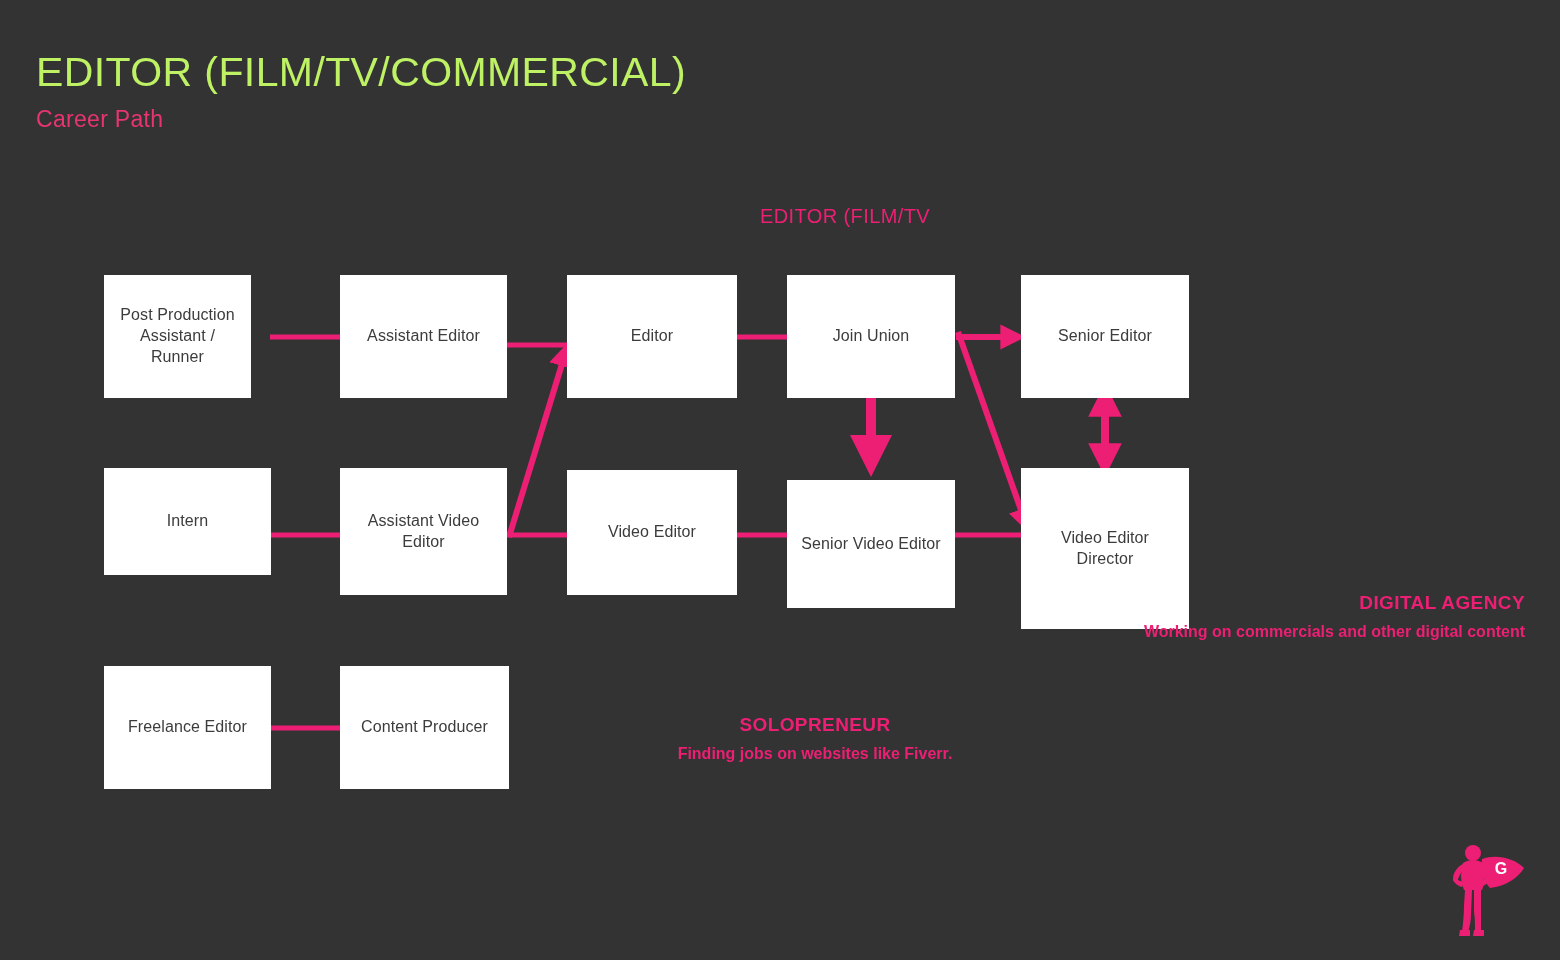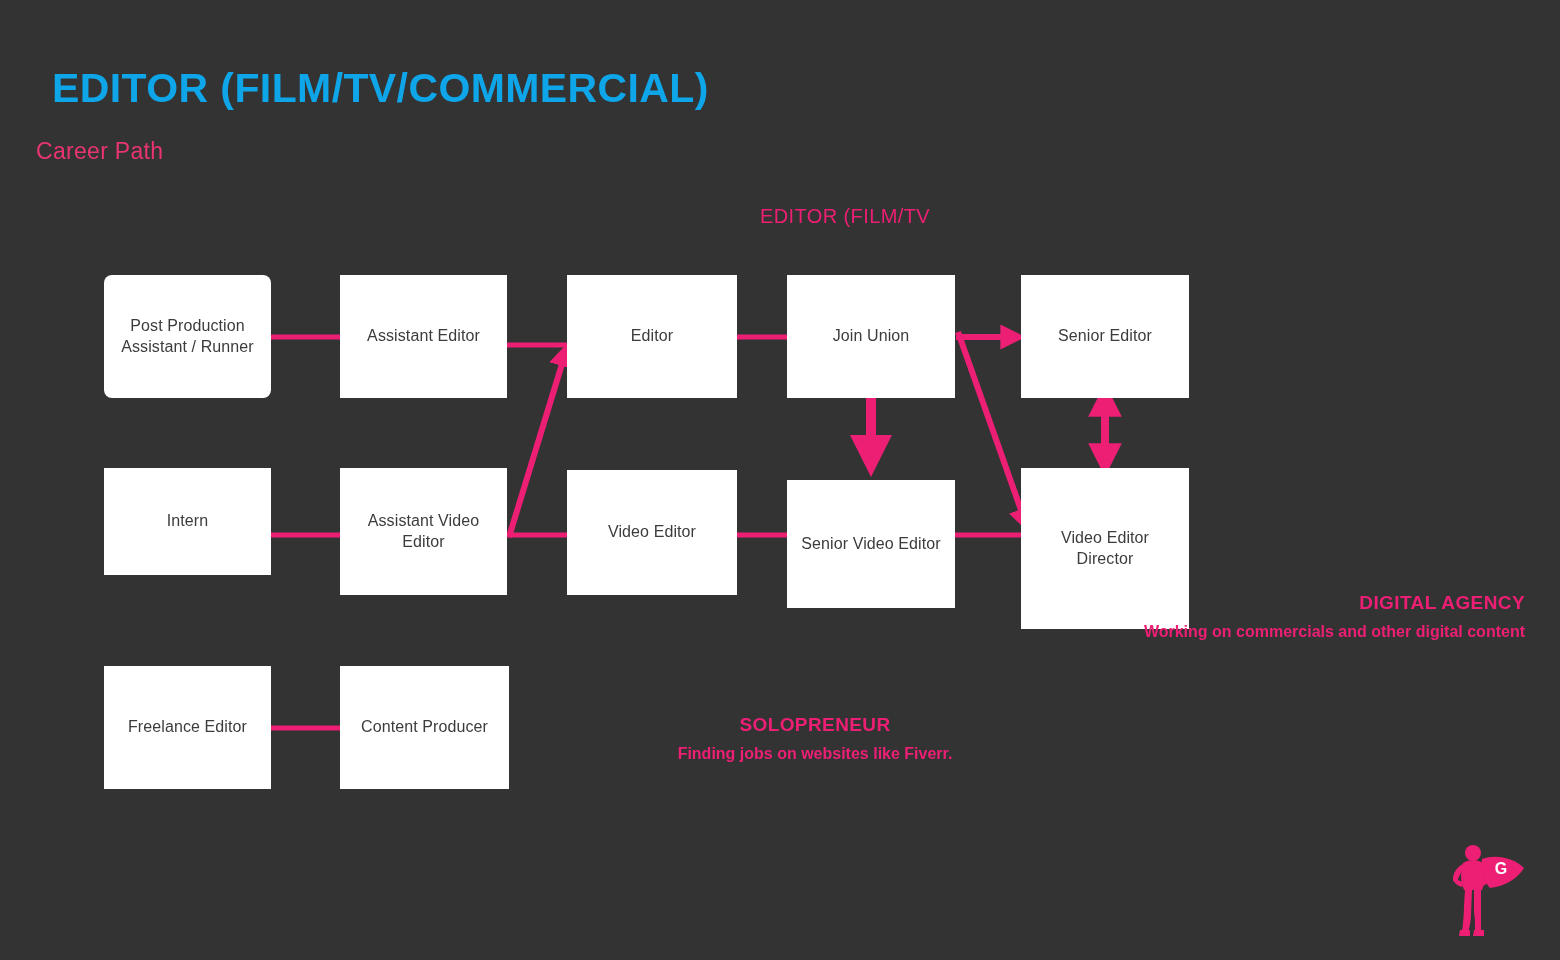--- a/index.html
+++ b/index.html
@@ -16,27 +16,27 @@
   }
   #stage {
     position: relative;
     width: 1560px;
     height: 960px;
   }
 
   
   #header { position: absolute; left: 36px; top: 52px; }
   #page-title {
-    color: #0ea5e9;
+    color: #bef264;
     font-size: 41px;
-    font-weight: bold;
+    font-weight: normal;
     letter-spacing: 0.4px;
     line-height: 1;
     white-space: nowrap;
-    margin: 16px;
+    margin: 0;
   }
   #page-subtitle {
     color: #e8356f;
     font-size: 23px;
     font-weight: normal;
     line-height: 1;
     margin: 0;
     padding-top: 15px;
     letter-spacing: 0.3px;
   }
@@ -153,21 +153,21 @@
     <line x1="506" y1="535" x2="569" y2="535" stroke="#ed1f74" stroke-width="5"></line>
     <line x1="736" y1="535" x2="789" y2="535" stroke="#ed1f74" stroke-width="5"></line>
     <line x1="954" y1="535" x2="1023" y2="535" stroke="#ed1f74" stroke-width="5"></line>
 
     <line x1="509" y1="537" x2="566" y2="351" stroke="#ed1f74" stroke-width="6" marker-end="url(#arrowhead)"></line>
 
     <line x1="270" y1="728" x2="342" y2="728" stroke="#ed1f74" stroke-width="5"></line>
   </svg>
 
   <div id="node-layer">
-      <div class="node" style="left: 104px; top: 275px; width: 167px; height: 123px; border-radius: 8px;">
+      <div class="node" style="left: 104px; top: 275px; width: 147px; height: 123px;">
         <div class="node-label">Post Production Assistant / Runner</div>
       </div>
       <div class="node" style="left: 340px; top: 275px; width: 167px; height: 123px;">
         <div class="node-label">Assistant Editor</div>
       </div>
       <div class="node" style="left: 567px; top: 275px; width: 170px; height: 123px;">
         <div class="node-label">Editor</div>
       </div>
       <div class="node" style="left: 787px; top: 275px; width: 168px; height: 123px;">
         <div class="node-label">Join Union</div>

